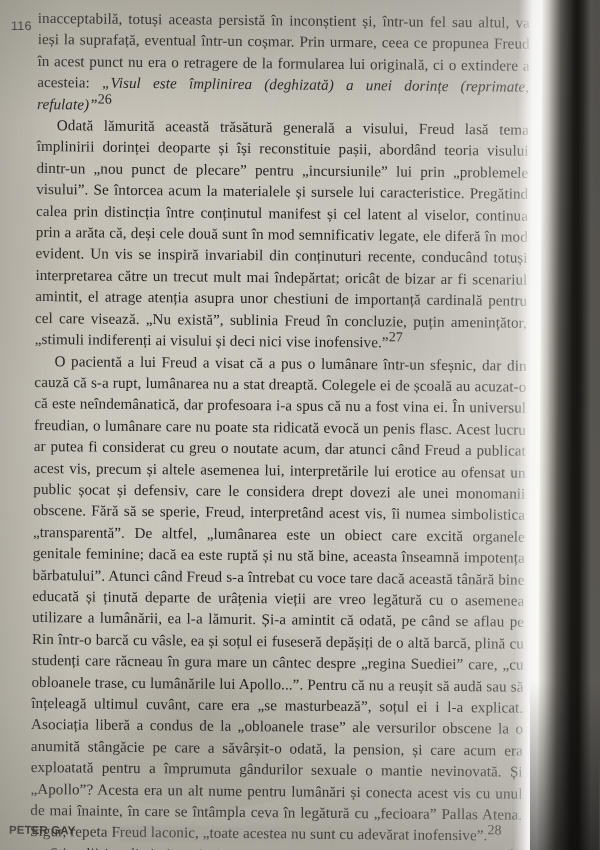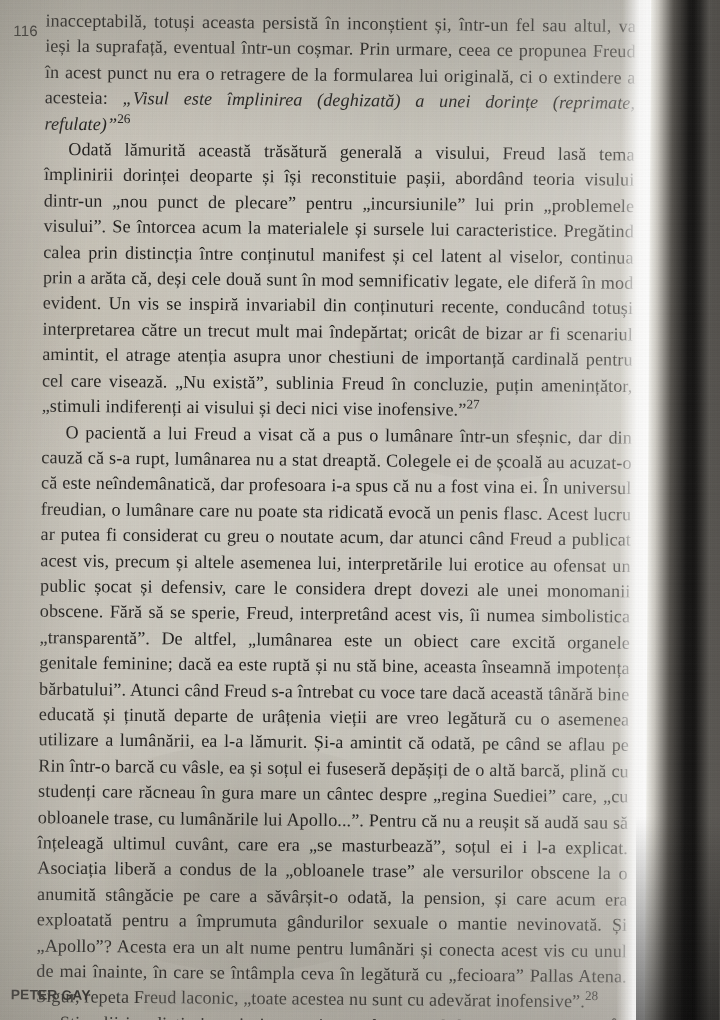--- a/index.html
+++ b/index.html
@@ -124,21 +124,21 @@
     font-size: 15.1px;
     line-height: 21.4px;
     text-align: justify;
     text-indent: 0;
     letter-spacing: 0.005em;
   }
   .para + .para { margin-top: 0; }
   .para.indent { text-indent: 20px; }
   .para .em { font-style: italic; }
   .fn {
-    font-size: 11px;
+    font-size: 14px;
     vertical-align: super;
     line-height: 0;
     letter-spacing: 0;
   }
 
   
   .text-fade {
     position: absolute;
     left: 330px; top: 0; width: 210px; height: 850px;
     background: linear-gradient(90deg,

